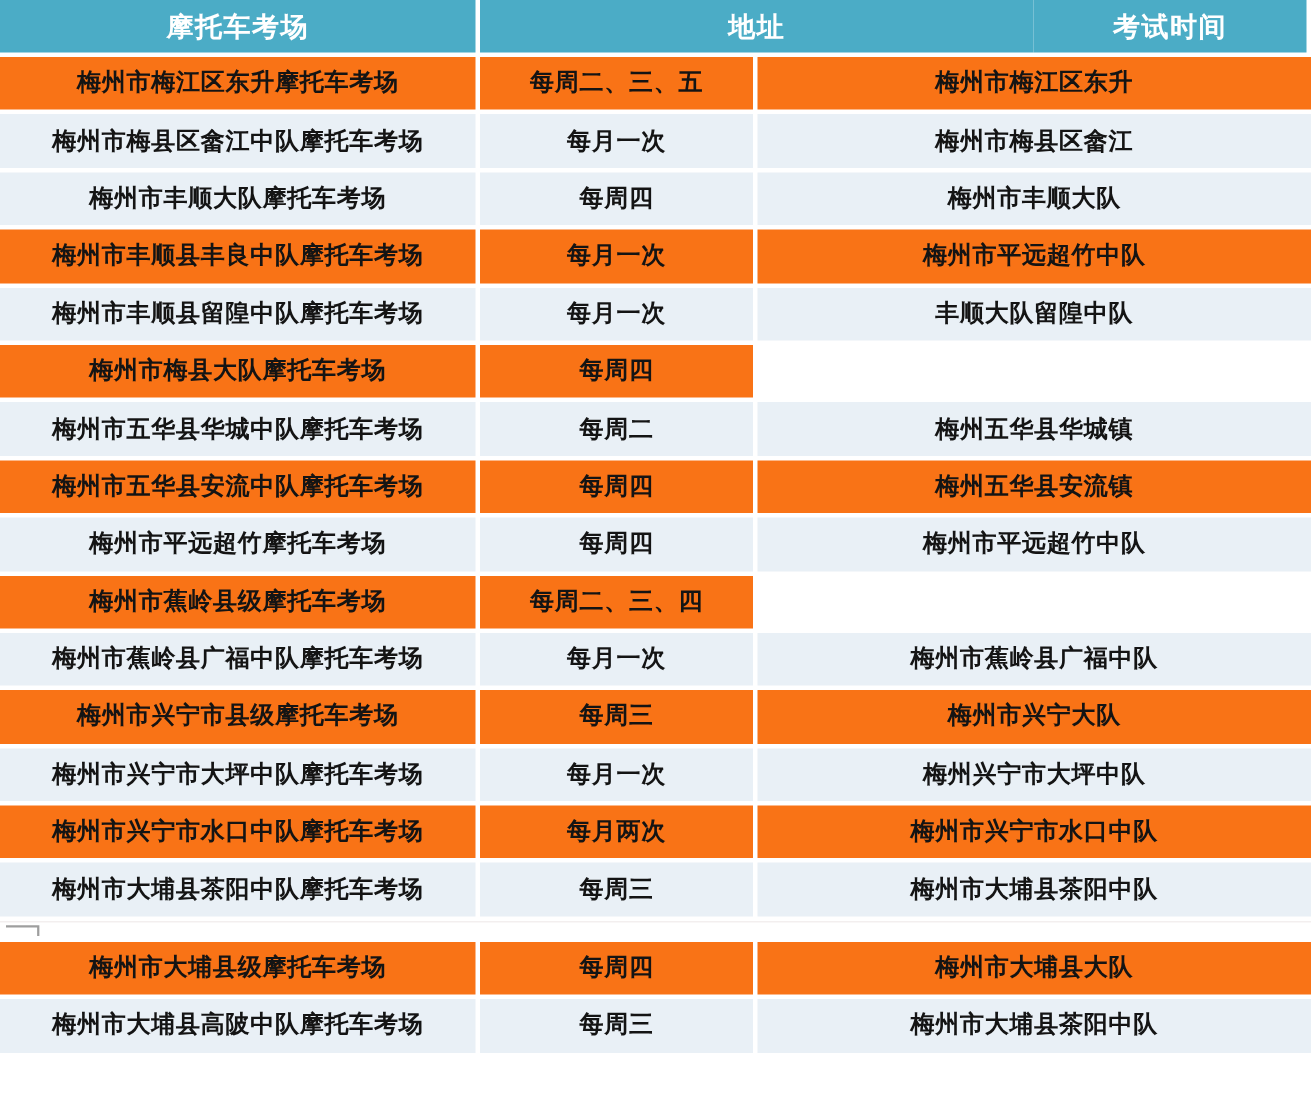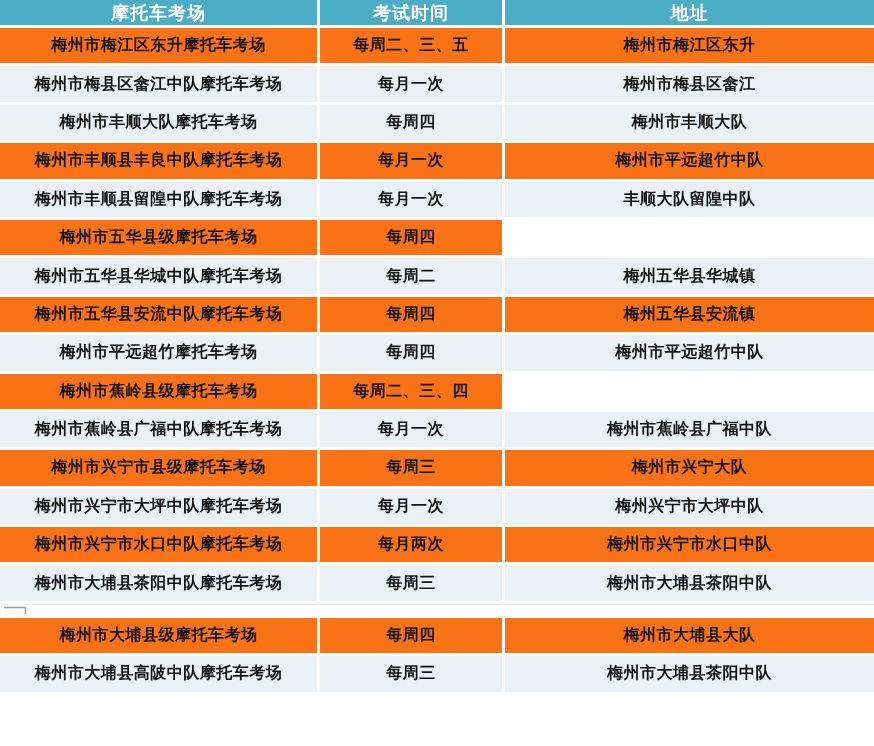--- a/index.html
+++ b/index.html
@@ -11,21 +11,21 @@
     overflow: hidden;
     font-family: "Liberation Sans", "DejaVu Sans", sans-serif;
   }
   .exam-table {
     width: 874px;
   }
   .hrow, .drow {
     display: flex;
     margin-bottom: 3px;
   }
-  .hrow { height: 25px; }
+  .hrow { height: 35px; }
   .drow { height: 35.4px; }
   .cell {
     display: flex;
     align-items: center;
     justify-content: center;
     font-weight: bold;
     color: #141414;
     font-size: 16px;
     letter-spacing: 0.5px;
     white-space: nowrap;
@@ -55,22 +55,22 @@
     top: 1px;
     display: block;
   }
 </style>
 </head>
 <body>
 
 <div class="exam-table">
   <div class="hrow">
     <div class="cell c1">摩托车考场</div>
+    <div class="cell c3">地址</div>
     <div class="cell c2">考试时间</div>
-    <div class="cell c3">地址</div>
   </div>
   <div id="rows-container">
   <div class="drow row-odd">
     <div class="cell c1">梅州市梅江区东升摩托车考场</div>
     <div class="cell c2">每周二、三、五</div>
     <div class="cell c3">梅州市梅江区东升</div>
   </div>
 
   <div class="drow row-even">
     <div class="cell c1">梅州市梅县区畲江中队摩托车考场</div>
@@ -91,21 +91,21 @@
     <div class="cell c3">梅州市平远超竹中队</div>
   </div>
 
   <div class="drow row-even">
     <div class="cell c1">梅州市丰顺县留隍中队摩托车考场</div>
     <div class="cell c2">每月一次</div>
     <div class="cell c3">丰顺大队留隍中队</div>
   </div>
 
   <div class="drow row-odd">
-    <div class="cell c1">梅州市五华县级摩托车考场</div>
+    <div class="cell c1">梅州市梅县大队摩托车考场</div>
     <div class="cell c2">每周四</div>
   </div>
 
   <div class="drow row-even">
     <div class="cell c1">梅州市五华县华城中队摩托车考场</div>
     <div class="cell c2">每周二</div>
     <div class="cell c3">梅州五华县华城镇</div>
   </div>
 
   <div class="drow row-odd">

